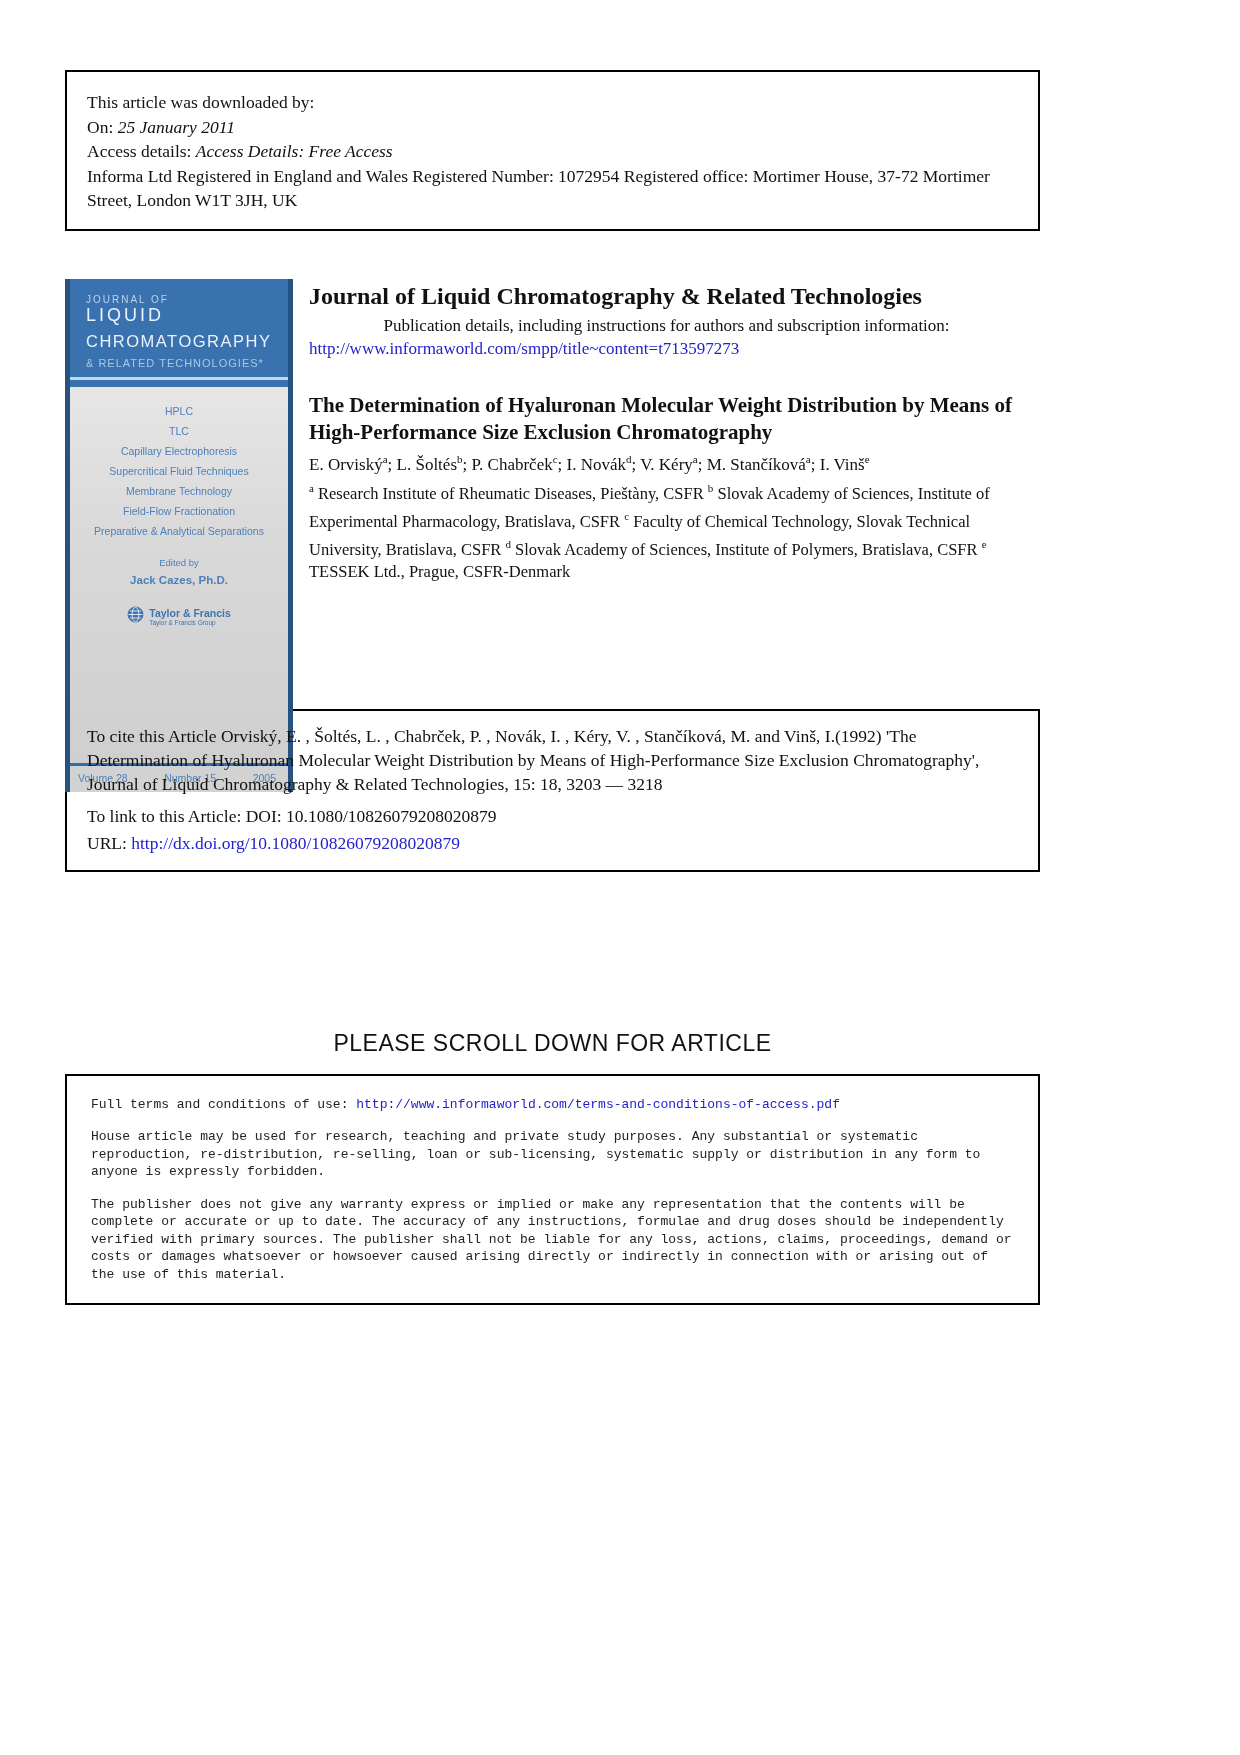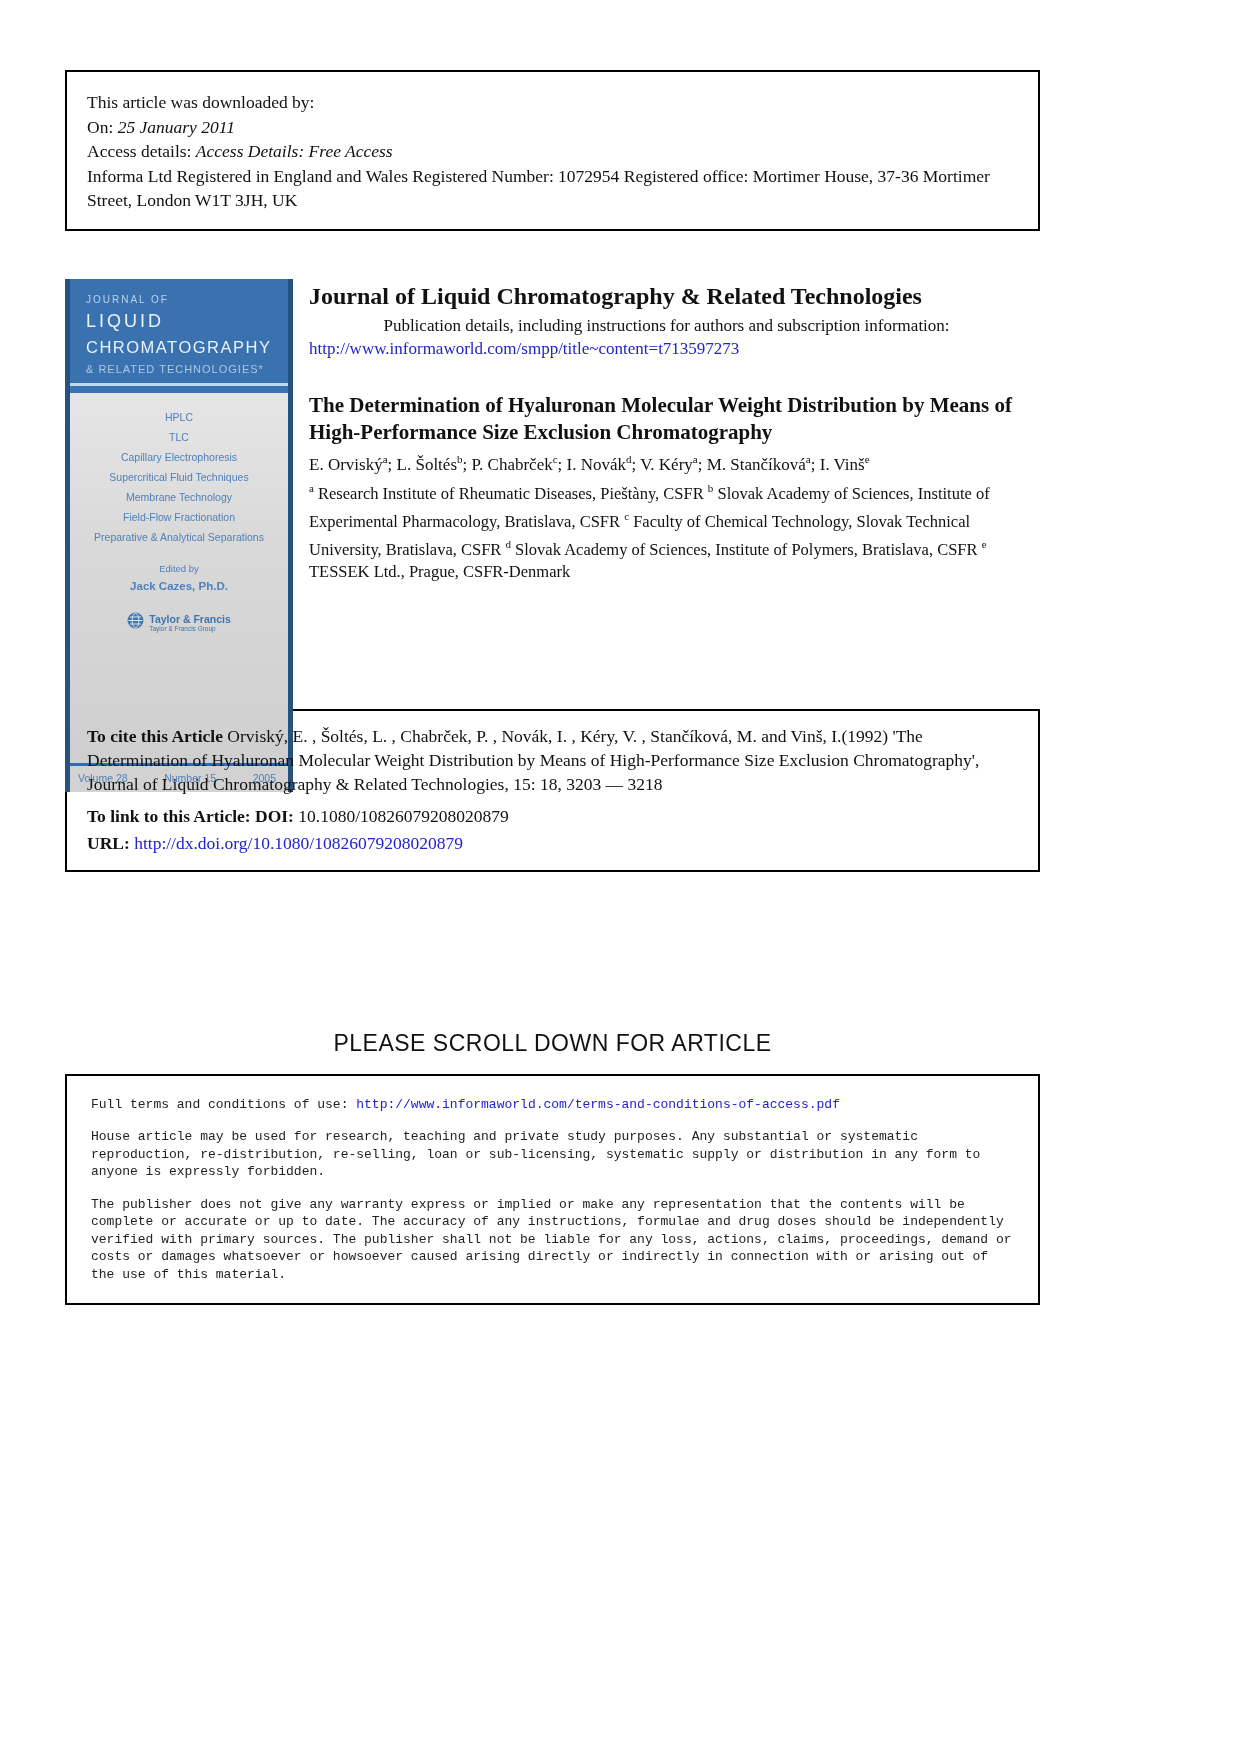--- a/index.html
+++ b/index.html
@@ -23,21 +23,21 @@
 
   
   .journal-section{display:flex;gap:16px;margin-top:48px;height:398px;}
   .cover{
     width:228px;height:513px;flex:none;display:flex;flex-direction:column;
     border-left:5px solid #27517f;border-right:5px solid #27517f;
     font-family:"Liberation Sans",sans-serif;
   }
   .cover-header{background:var(--cover-blue);color:#dceaf7;padding:15px 8px 8px 16px;}
   .cover-eyebrow{font-size:10px;letter-spacing:2px;color:#b9d2ec;}
-  .cover-line1{font-size:18px;letter-spacing:3px;margin-top:6px;color:#eaf2fb;}
+  .cover-line1{font-size:18px;letter-spacing:3px;margin-top:0;color:#eaf2fb;}
   .cover-line2{font-size:16.5px;letter-spacing:1.5px;margin-top:6px;color:#eaf2fb;}
   .cover-subtitle{font-size:11px;letter-spacing:1px;margin-top:6px;color:#a9c8e6;}
   .cover-sep{height:3px;background:#bdd7ef;}
   .cover-strip{height:7px;background:var(--cover-blue);}
   .cover-body{
     flex:1;display:flex;flex-direction:column;align-items:center;text-align:center;
     background:linear-gradient(180deg,#e6e6e6 0%,#d9d9d9 40%,#cfcfcf 100%);
     color:var(--cover-text-blue);
   }
   .cover-topics{margin-top:14px;font-size:10.5px;line-height:20px;}
@@ -58,21 +58,21 @@
   .pub-details{font-size:17px;margin-top:5px;line-height:23px;text-align:center;}
   a.link{color:var(--link-blue);text-decoration:none;cursor:pointer;}
   .journal-link{display:inline-block;font-size:17px;margin-top:2px;}
   .article-title{font-size:21px;font-weight:bold;line-height:27px;margin-top:33px;}
   .authors{font-size:17px;margin-top:7px;}
   .authors sup,.affiliations sup{font-size:11px;}
   .affiliations{font-size:16.5px;line-height:22.5px;margin-top:3px;}
 
   
   .citation-box{margin-top:32px;padding:13px 20px 15px 20px;font-size:17.5px;line-height:24px;}
-  .citation-box .lbl{font-weight:bold;}
+  .citation-box .lbl{font-weight:normal;}
   .cite-doi-line{margin-top:8px;}
   .cite-url-line{margin-top:3px;}
 
   
   .scroll-notice{
     margin-top:158px;text-align:center;
     font-family:"Liberation Sans",sans-serif;font-size:23px;letter-spacing:0.5px;
   }
 
   
@@ -89,21 +89,21 @@
 <div class="content">
 
   <div class="box download-box">
     <div>This article was downloaded by:</div>
     <div>
       <span>On: </span><span class="val">25 January 2011</span>
     </div>
     <div>
       <span>Access details: </span><span class="val">Access Details: Free Access</span>
     </div>
-    <div>Informa Ltd Registered in England and Wales Registered Number: 1072954 Registered office: Mortimer House, 37-36 Mortimer Street, London W1T 3JH, UK</div>
+    <div>Informa Ltd Registered in England and Wales Registered Number: 1072954 Registered office: Mortimer House, 37-72 Mortimer Street, London W1T 3JH, UK</div>
   </div>
 
   <div class="journal-section">
 
     <div class="cover">
       <div class="cover-header">
         <div class="cover-eyebrow">JOURNAL OF</div>
         <div class="cover-line1">LIQUID</div>
         <div class="cover-line2">CHROMATOGRAPHY</div>
         <div class="cover-subtitle">&amp; RELATED TECHNOLOGIES*</div>

